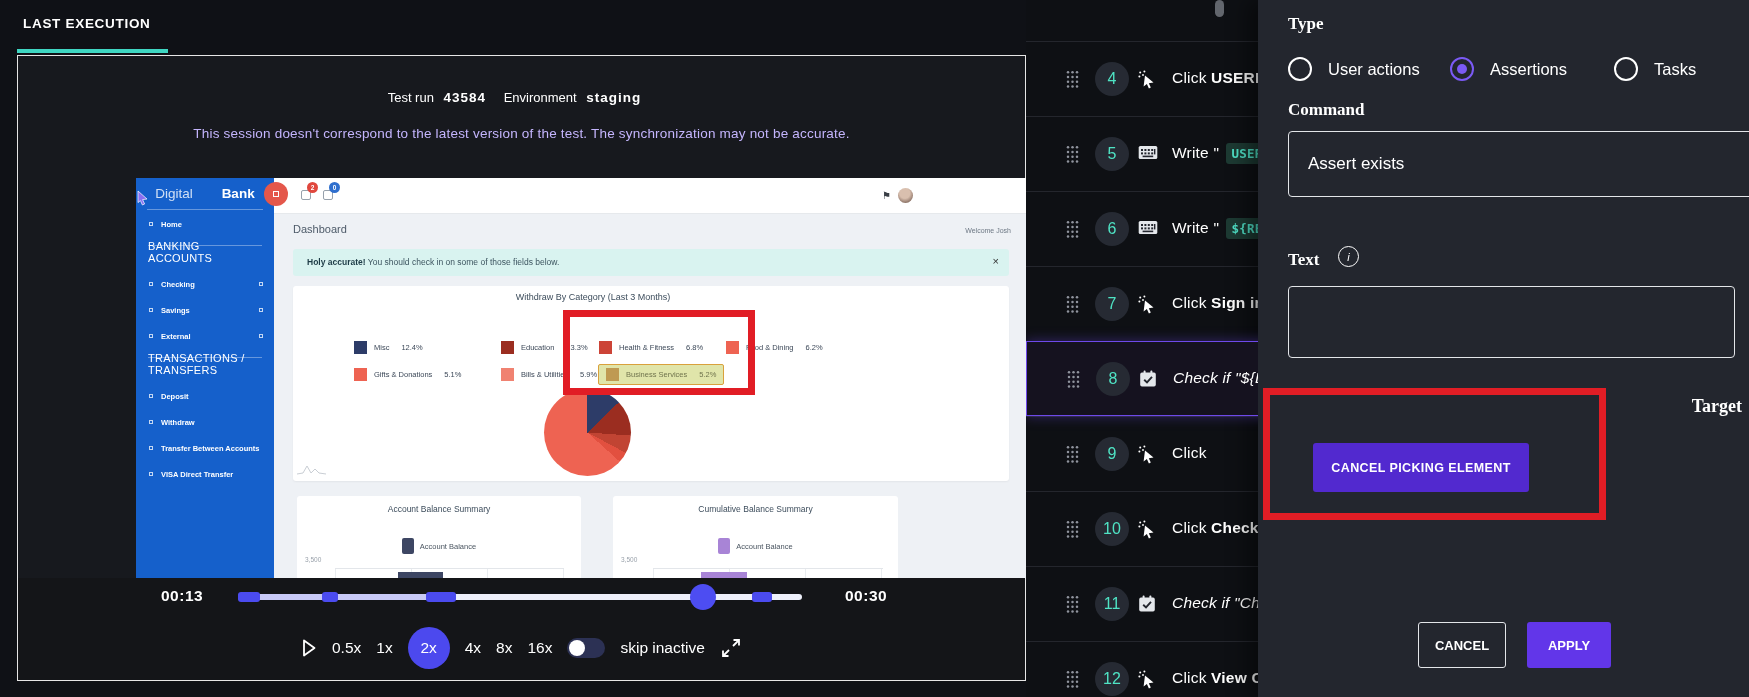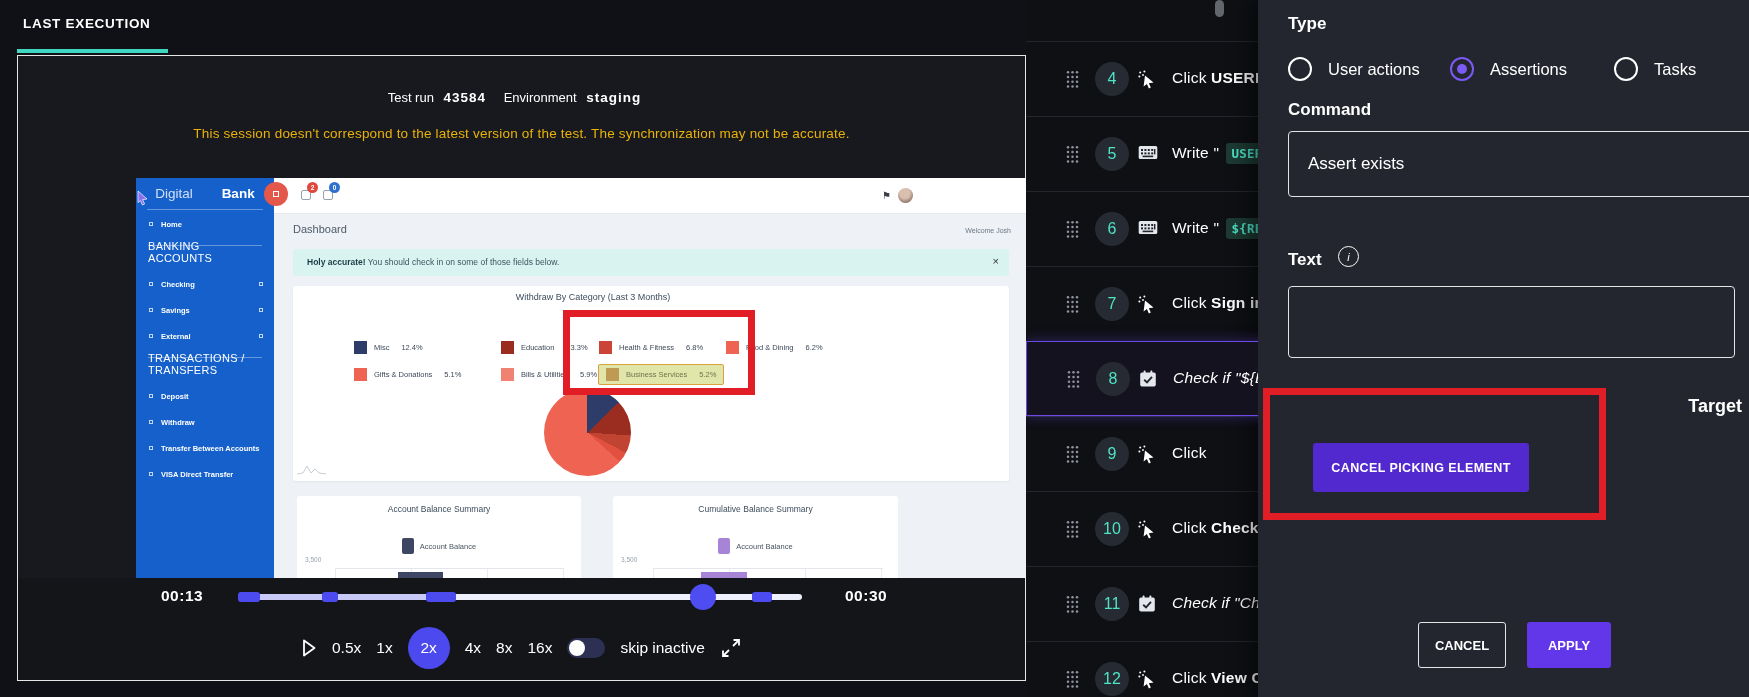--- a/index.html
+++ b/index.html
@@ -6,21 +6,21 @@
   *{box-sizing:border-box;}
   #page{position:relative;width:1749px;height:697px;overflow:hidden;background:#0f1116;
         font-family:"Liberation Sans",sans-serif;color:#fff;}
   
   #tab-label{position:absolute;left:23px;top:16px;font-size:13.5px;font-weight:bold;letter-spacing:.7px;cursor:pointer;}
   #tab-underline{position:absolute;left:17px;top:49px;width:151px;height:4px;background:#3fd6c2;}
   #exec-panel{position:absolute;left:17px;top:55px;width:1009px;height:626px;background:#17191e;
               border:1px solid #e6e6e6;}
   #runinfo{position:absolute;left:0;right:0;top:34px;text-align:center;font-size:13px;color:#fff;}
   #runinfo b{font-size:13.5px;letter-spacing:1px;margin:0 14px 0 6px;}
-  #warning{position:absolute;left:0;right:0;top:70px;text-align:center;font-size:13.5px;color:#eab308;letter-spacing:.2px;}
+  #warning{position:absolute;left:0;right:0;top:70px;text-align:center;font-size:13.5px;color:#c4b5fd;letter-spacing:.2px;}
   
   #video{position:absolute;left:118px;top:122px;width:890px;height:401px;background:#eef1f5;overflow:hidden;cursor:pointer;}
   #vnav{position:absolute;left:0;top:0;width:138px;height:100%;background:#1560cb;}
   #vbrand{position:absolute;left:0;right:0;top:8px;text-align:center;font-size:13.5px;color:rgba(255,255,255,.8);}
   #vbrand b{color:#fff;margin-left:25px;}
   #vnav-sep{position:absolute;left:11px;right:11px;top:31px;border-top:1px solid rgba(255,255,255,.35);}
   #vnav-list{position:absolute;left:0;right:0;top:33px;}
   .vnav-item{position:relative;height:26px;display:flex;align-items:center;padding-left:13px;
              font-size:7.5px;font-weight:bold;color:#fff;}
   .vnav-item .blt{width:4px;height:4px;border:1px solid rgba(255,255,255,.75);margin-right:8px;flex:none;}
@@ -95,21 +95,21 @@
   .sicon{position:absolute;left:112px;top:28px;}
   .stext{position:absolute;left:146px;top:27px;font-size:15.5px;white-space:nowrap;letter-spacing:.2px;}
   .stext .b{font-weight:bold;}
   .stext.it{font-style:italic;}
   .chip{font-family:"DejaVu Sans Mono",monospace;font-size:12.5px;font-weight:bold;color:#4fe0c6;
         background:#1d3a33;border-radius:3px;padding:3px 6px;margin-left:2px;}
   #scroll-thumb{position:absolute;left:189px;top:0;width:9px;height:17px;border-radius:4.5px;background:#62666d;cursor:grab;}
   
   #side-panel{position:absolute;left:1258px;top:0;width:491px;height:697px;background:#23262e;
               box-shadow:-10px 0 20px rgba(0,0,0,.45);}
-  .ph{position:absolute;left:30px;font-size:17px;font-weight:bold;}
+  .ph{position:absolute;left:30px;font-size:17px;font-weight:bold;font-family:Liberation Serif, serif;}
   #type-h{top:14px;} #cmd-h{top:100px;} #text-h{top:250px;}
   .radio-item{position:absolute;top:57px;display:flex;align-items:center;gap:16px;cursor:pointer;}
   .radio{width:24px;height:24px;border-radius:50%;border:2.5px solid #fff;position:relative;flex:none;}
   .radio.on{border-color:#7b5af5;}
   .radio.on .dot{position:absolute;left:4.5px;top:4.5px;width:10px;height:10px;border-radius:50%;background:#7b5af5;}
   .radio-item .rlabel{font-size:16.5px;}
   #dropdown{position:absolute;left:30px;top:131px;width:538px;height:66px;border:1px solid #e3e5e9;border-radius:4px;cursor:pointer;}
   #dropdown .val{position:absolute;left:19px;top:22px;font-size:17px;}
   #caret{position:absolute;right:22px;top:29px;width:0;height:0;border-left:6px solid transparent;
          border-right:6px solid transparent;border-top:7px solid #fff;}

